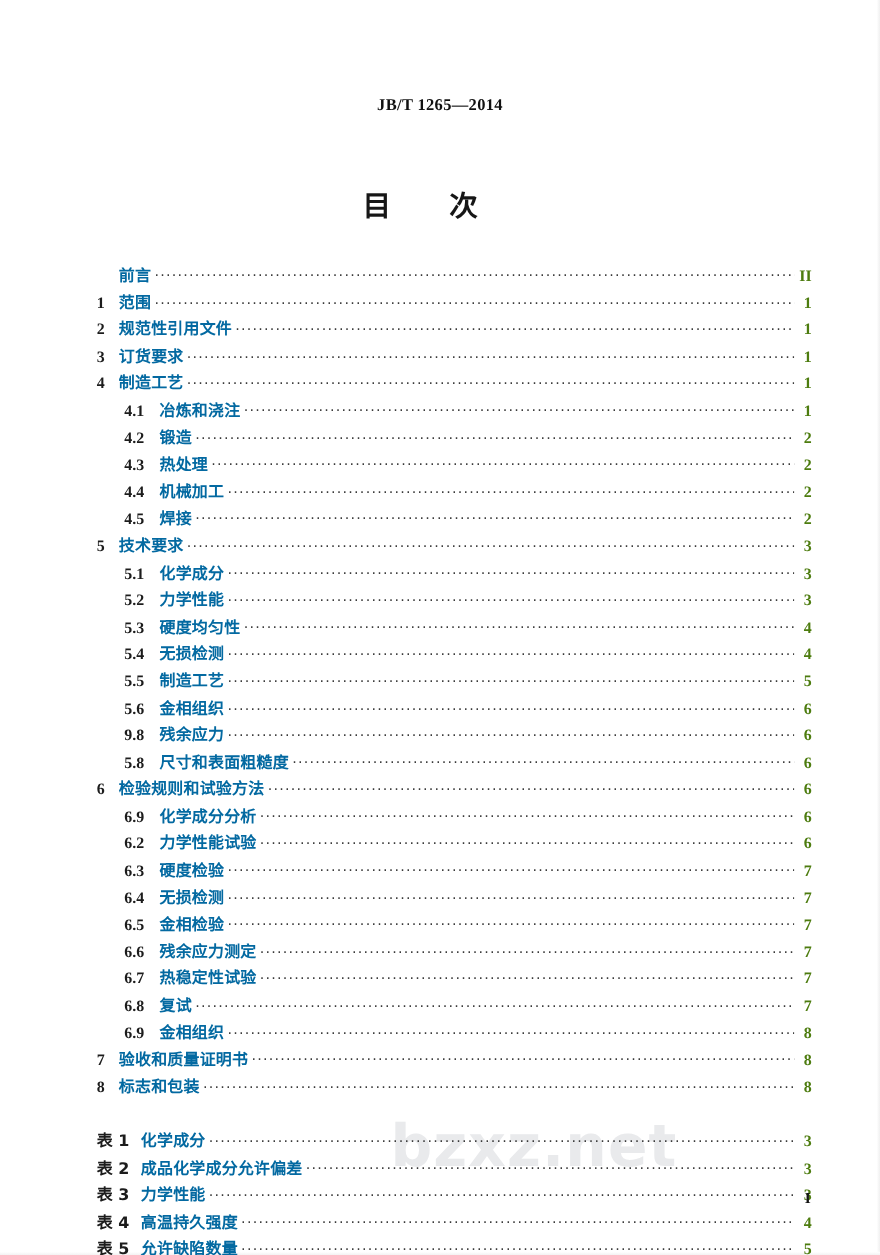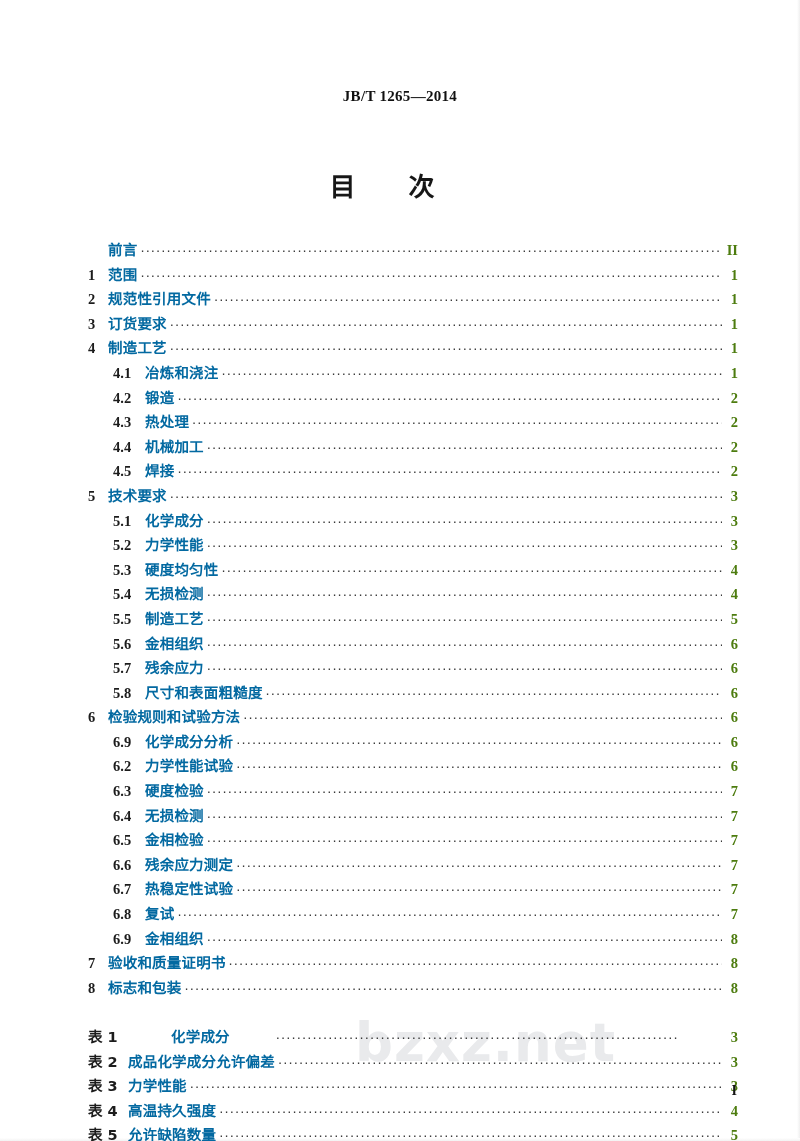--- a/index.html
+++ b/index.html
@@ -97,21 +97,20 @@
   .toc-row {
     display: flex;
     align-items: baseline;
     height: 24.6px;
     font-size: 14.5px;
     color: #1c1c1c;
     white-space: nowrap;
   }
   .toc-row.gap-before {
     margin-top: 24.6px;
-    gap: 43px;
   }
   .toc-row.lvl1 { padding-left: 0px; }
   .toc-row.lvl2 { padding-left: 25px; }
   .toc-row.table-row-item { padding-left: 0px; }
 
   .toc-num {
     font-family: "Liberation Serif", "DejaVu Serif", serif;
     font-weight: bold;
     font-size: 14.5px;
     flex: 0 0 auto;
@@ -286,21 +285,21 @@
         <span class="toc-leader"></span>
         <span class="toc-page">5</span>
       </div>
       <div class="toc-row lvl2">
         <span class="toc-num">5.6</span>
         <span class="toc-label">金相组织</span>
         <span class="toc-leader"></span>
         <span class="toc-page">6</span>
       </div>
       <div class="toc-row lvl2">
-        <span class="toc-num">5.7</span>
+        <span class="toc-num">9.8</span>
         <span class="toc-label">残余应力</span>
         <span class="toc-leader"></span>
         <span class="toc-page">6</span>
       </div>
       <div class="toc-row lvl2">
         <span class="toc-num">5.8</span>
         <span class="toc-label">尺寸和表面粗糙度</span>
         <span class="toc-leader"></span>
         <span class="toc-page">6</span>
       </div>

